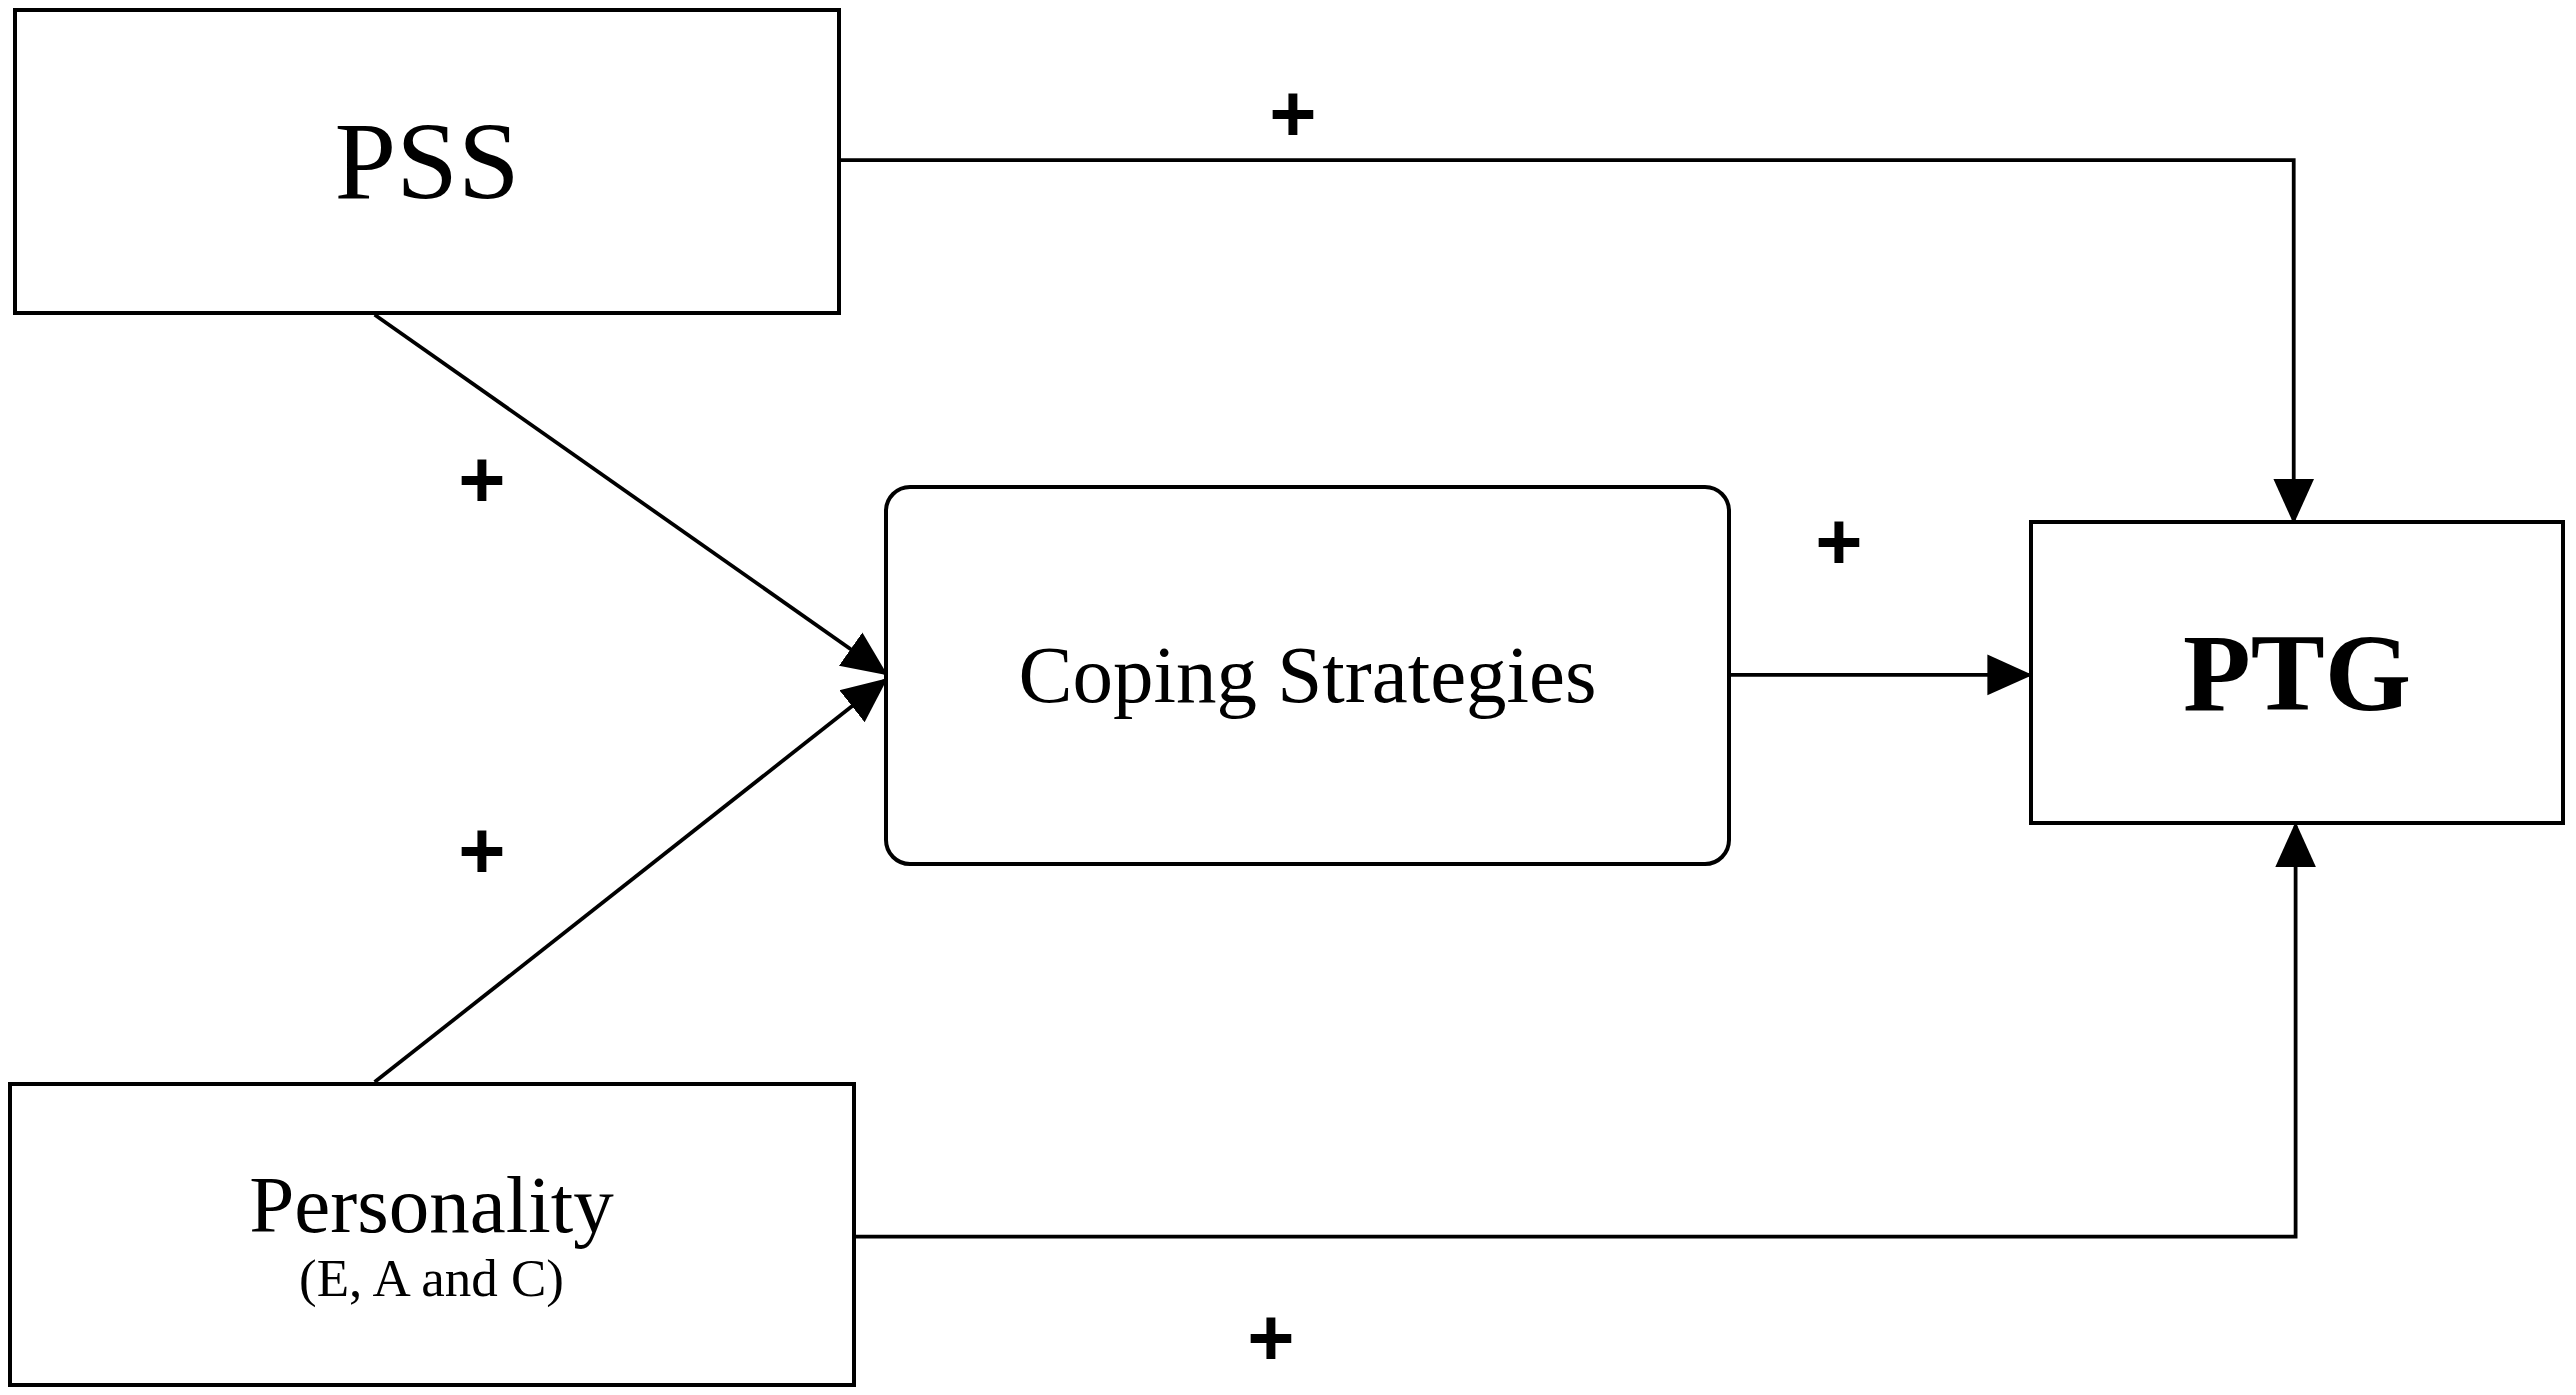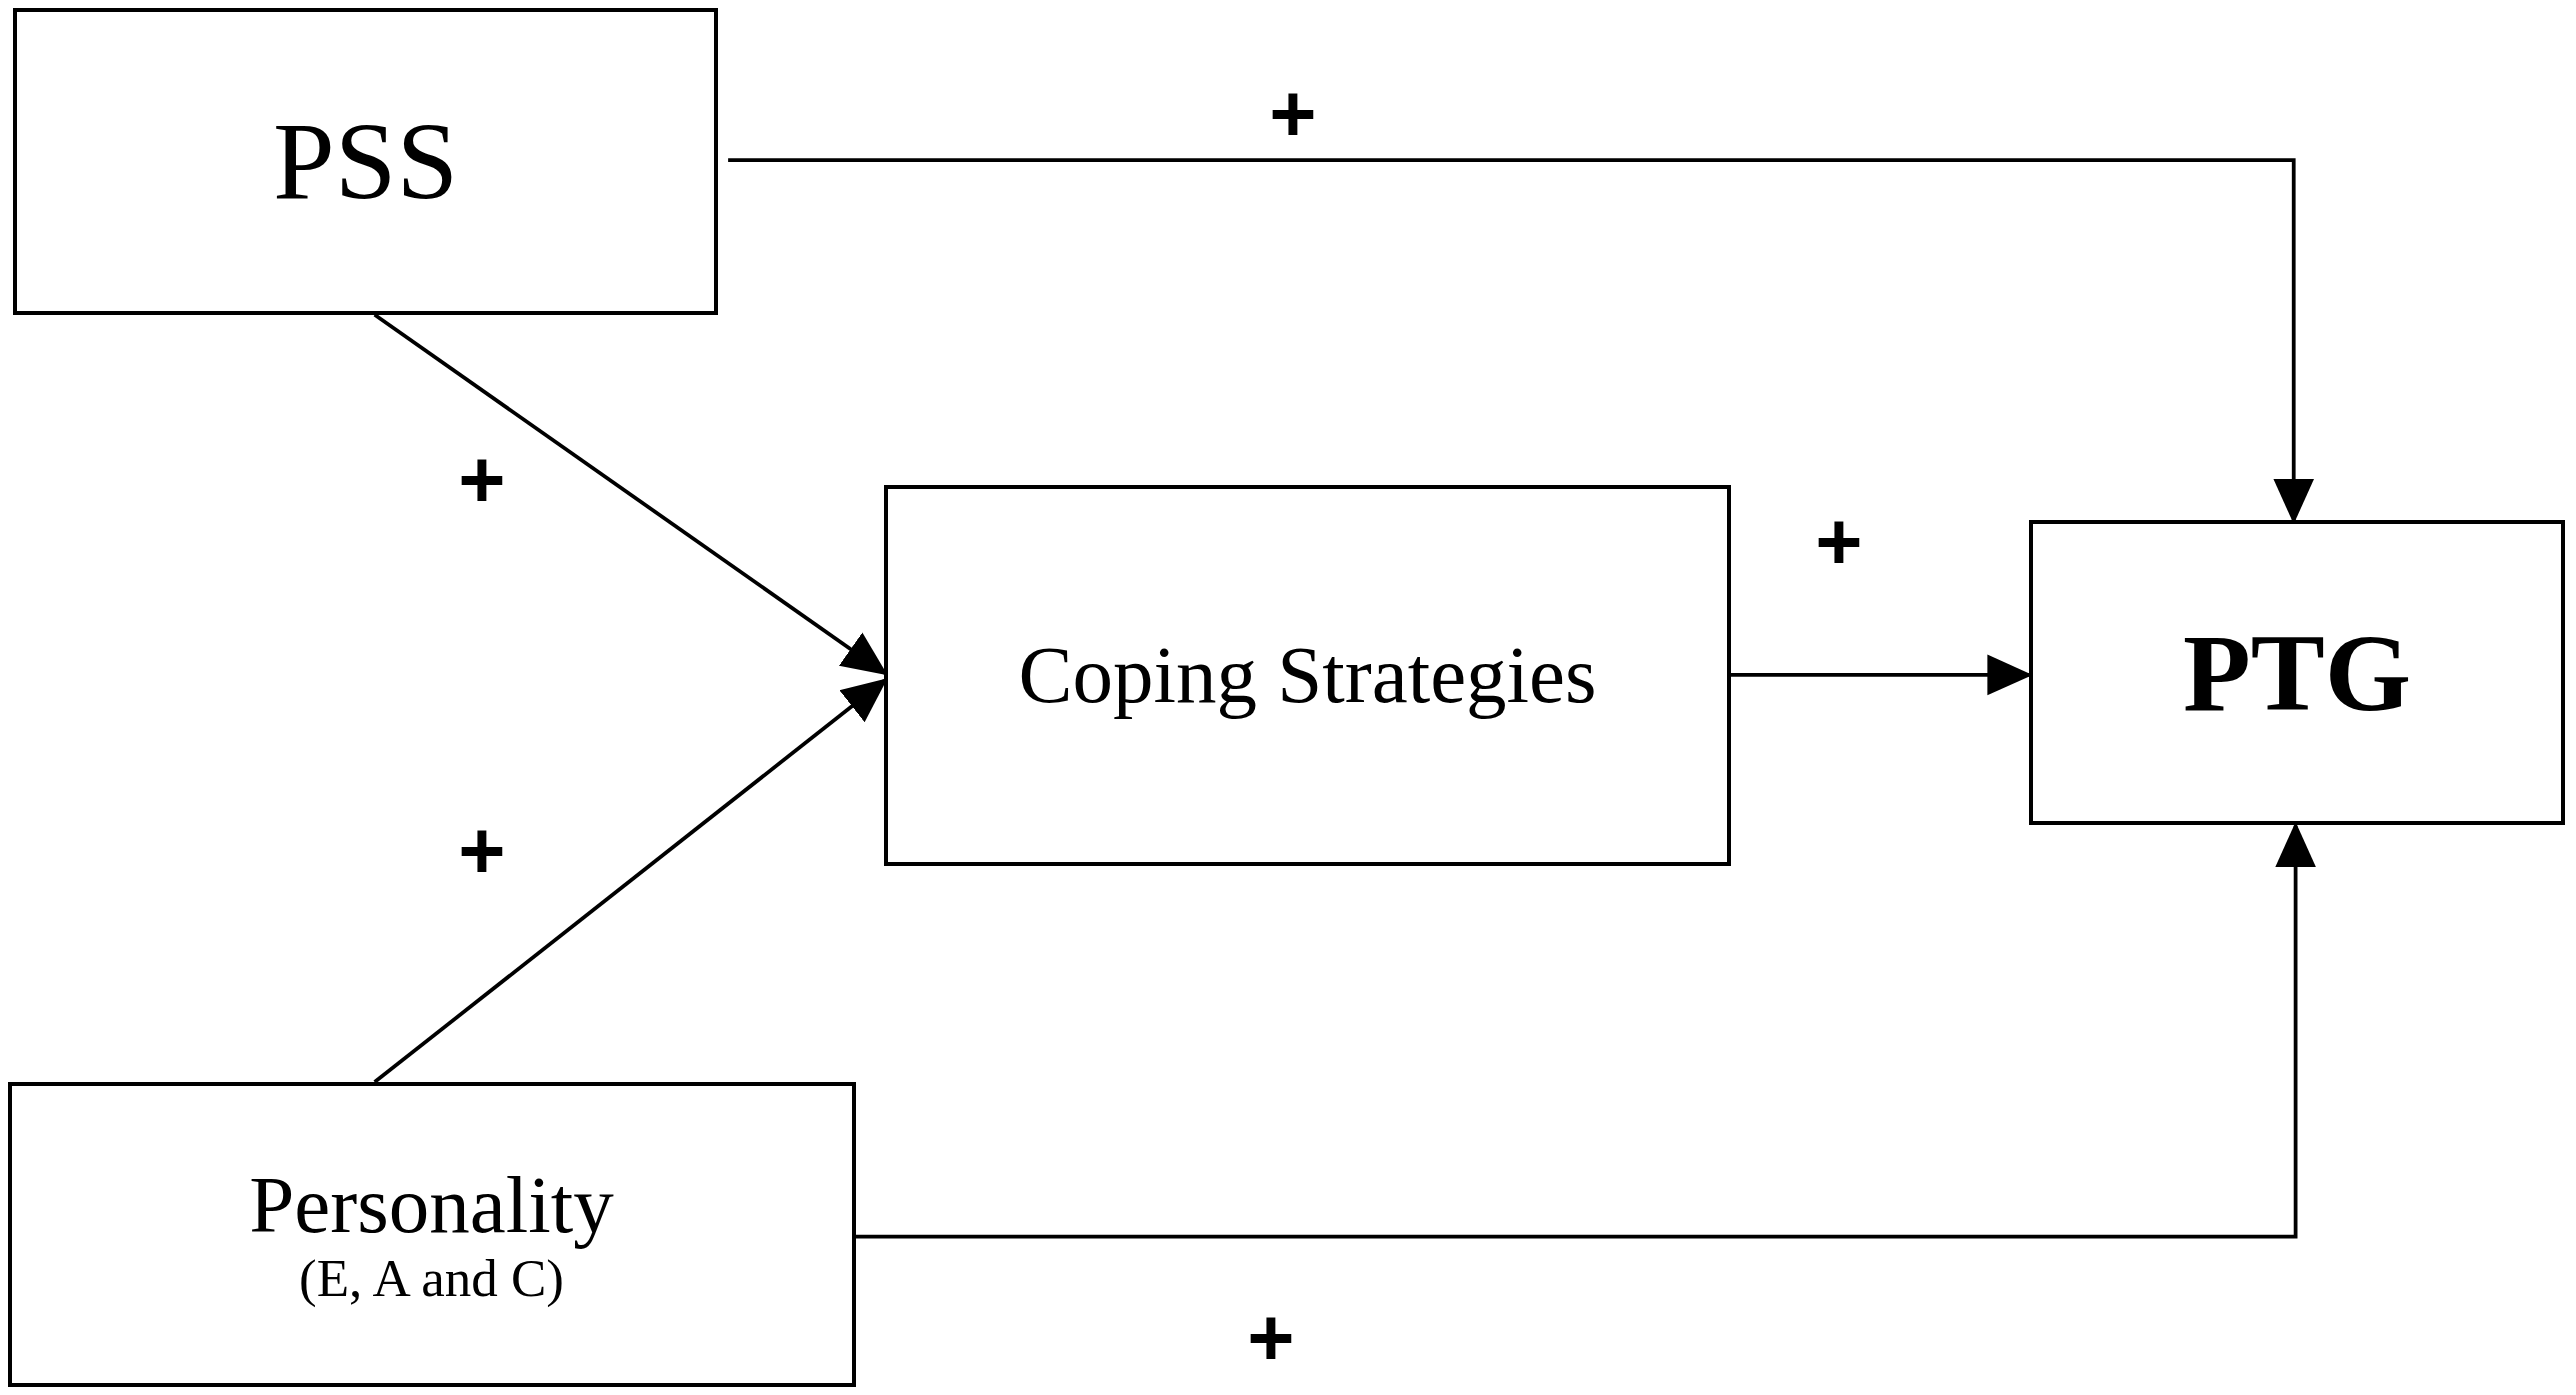--- a/index.html
+++ b/index.html
@@ -32,24 +32,24 @@
     align-items: center;
     justify-content: center;
     text-align: center;
     color: #000000;
     font-family: "Liberation Serif", "DejaVu Serif", serif;
     line-height: 1.06;
   }
   .node-line-1 { display: block; white-space: nowrap; }
   .node-line-2 { display: block; white-space: nowrap; }
 
-  #node-pss    { left: 13.2px;   top: 7.5px;    width: 705px;  height: 307px; }
+  #node-pss    { left: 13.2px;   top: 7.5px;    width: 828px;  height: 307px; }
   #node-pss .node-line-1 { font-size: 111px; }
 
-  #node-coping { left: 884px;  top: 485px;  width: 847px;  height: 381px; }
+  #node-coping { left: 884px;  top: 485px;  width: 847px;  height: 381px; border-radius: 26px; }
   #node-coping .node-line-1 { font-size: 81px; }
   #node-coping .node-line-2 { font-size: 77px; margin-top: 7.5px; }
 
   #node-ptg    { left: 2029px; top: 520px;  width: 536px;  height: 305px; font-weight: bold; }
   #node-ptg .node-line-1 { font-size: 111px; }
 
   #node-personality { left: 7.5px; top: 1082px; width: 848px; height: 305px; }
   #node-personality .node-line-1 { font-size: 81px; }
   #node-personality .node-line-2 { font-size: 53px; margin-top: 1px; }
 

